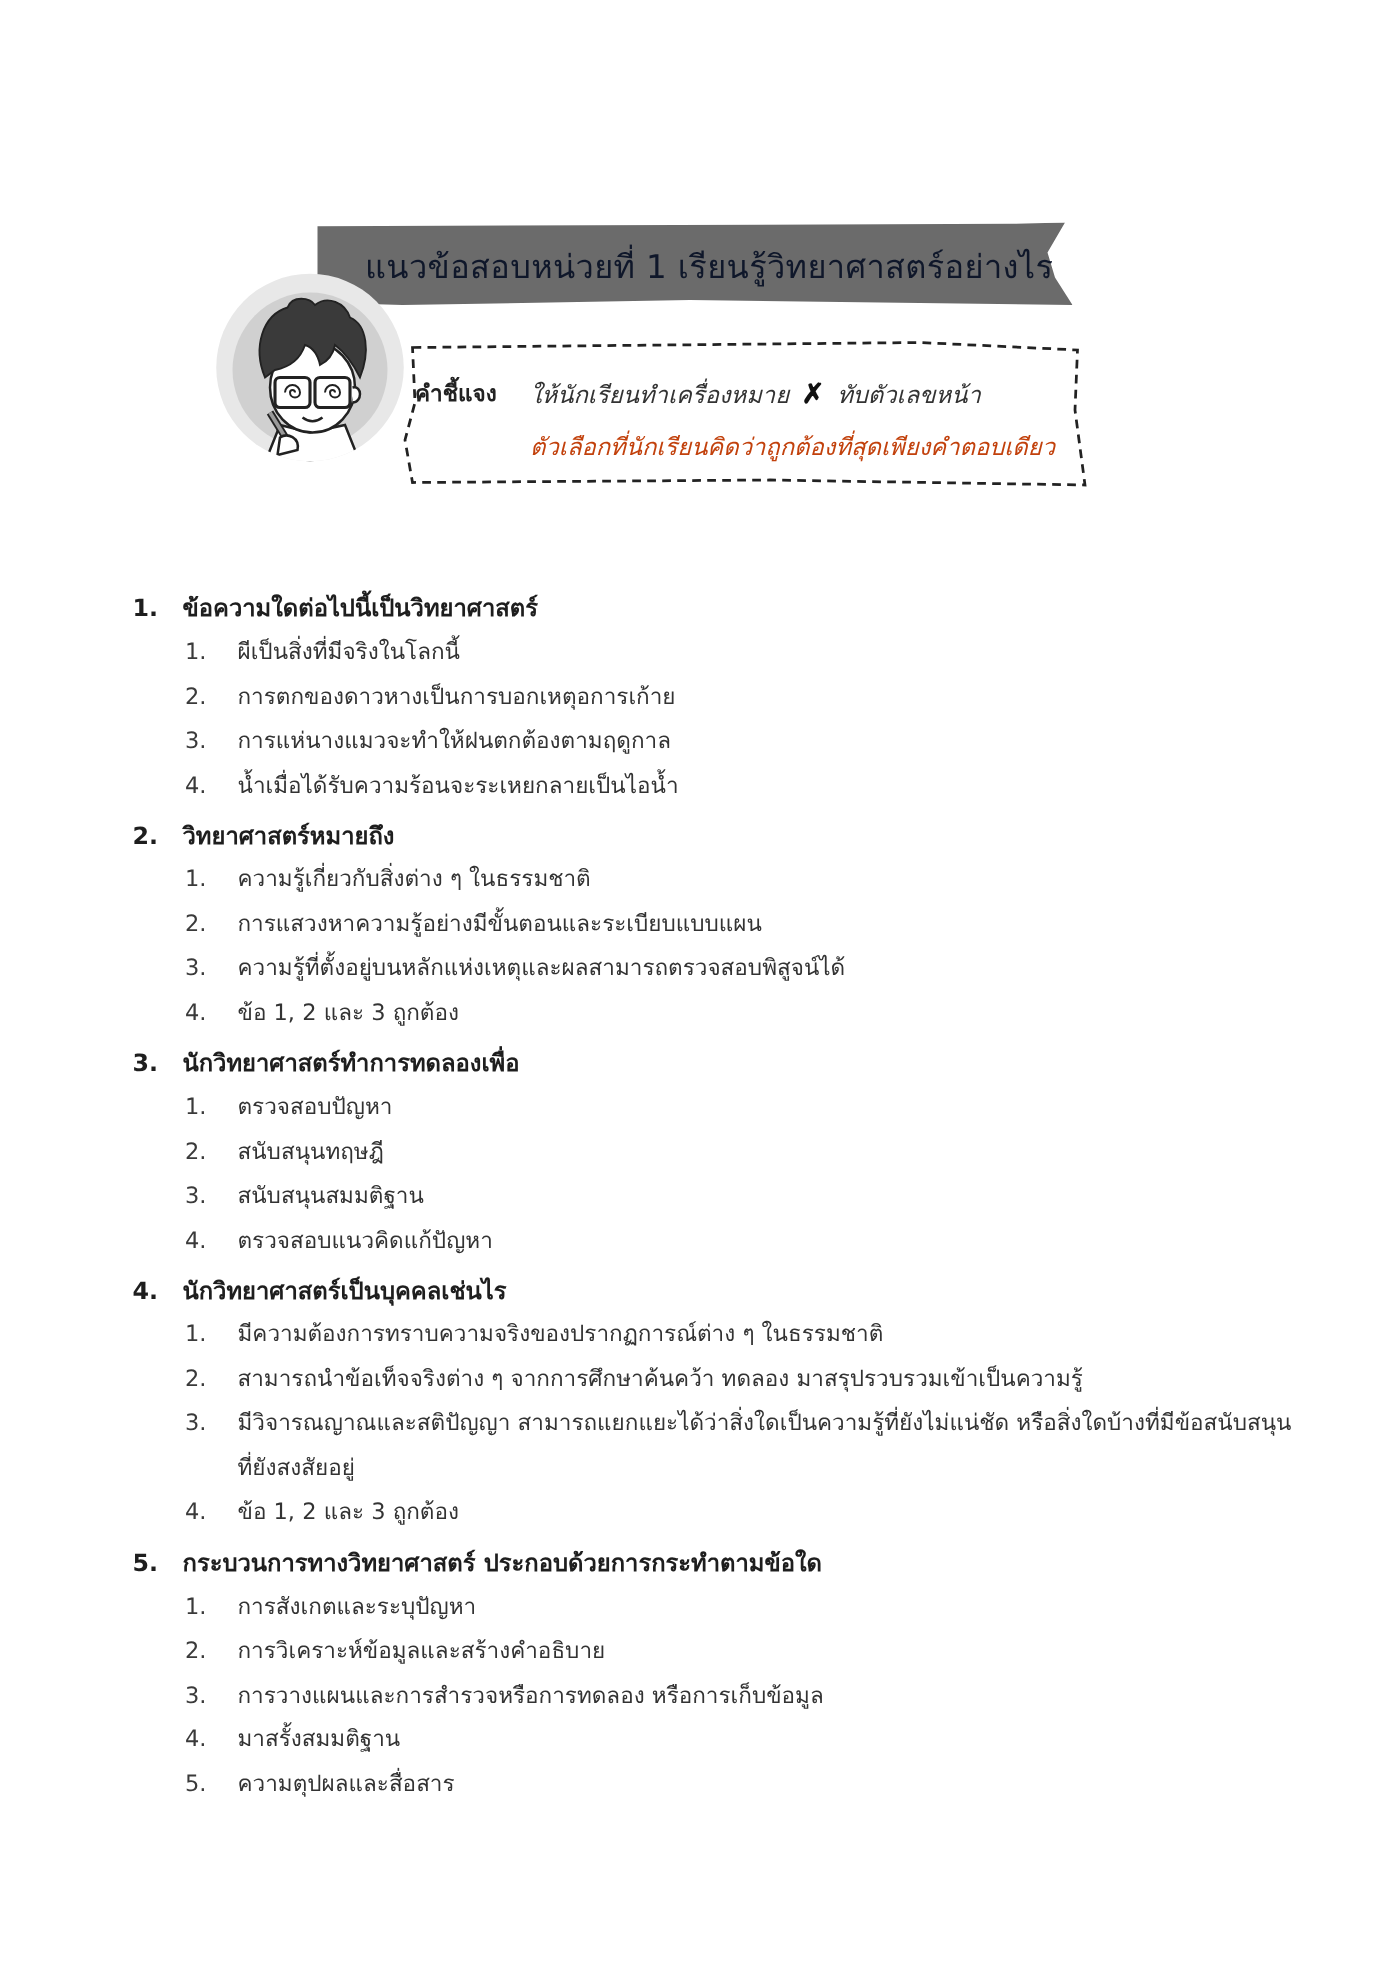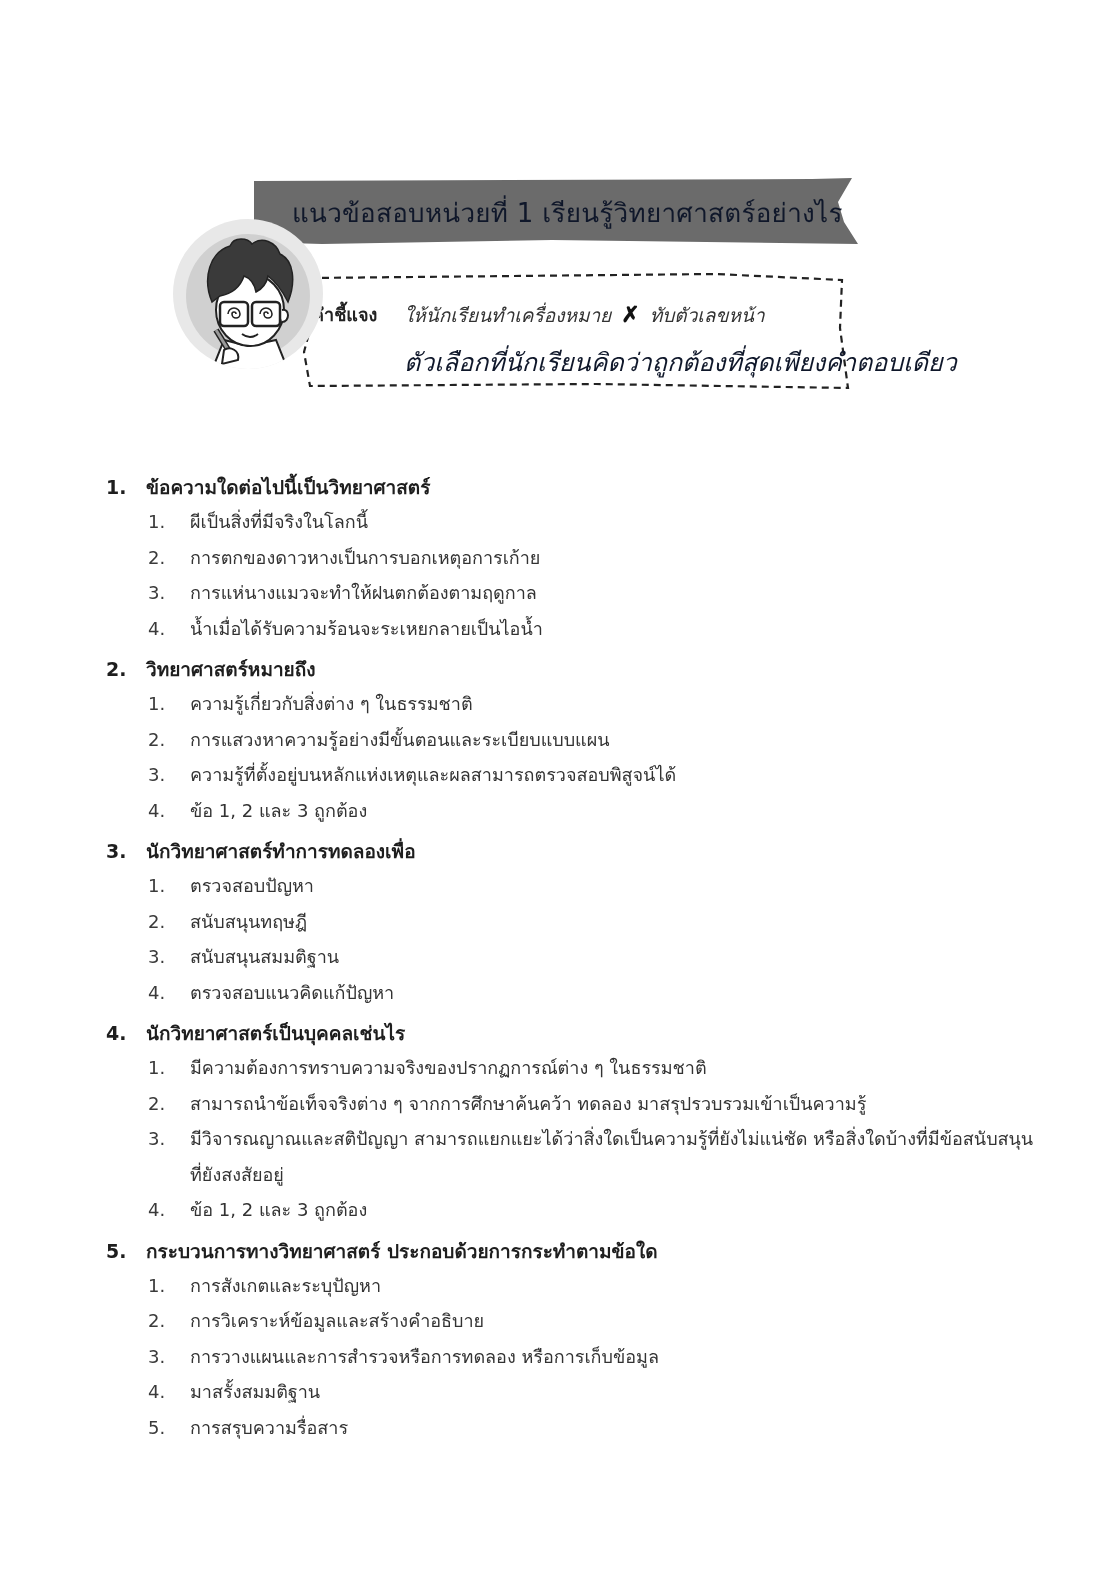--- a/index.html
+++ b/index.html
@@ -9,25 +9,25 @@
   
   .banner { position: absolute; left: 252px; top: 178px; width: 606px; height: 68px; }
   .banner svg { position: absolute; left: 0; top: 0; }
   .banner-title { position: absolute; left: 40px; top: 14px; font-size: 26px; color: #0f172a;
                   letter-spacing: 0.3px; white-space: nowrap; font-weight: normal; }
 
   
   .avatar { position: absolute; left: 172px; top: 218px; width: 152px; height: 152px; }
 
   
-  .instr { position: absolute; left: 296px; top: 268px; width: 560px; height: 126px; }
+  .instr { position: absolute; left: 316px; top: 268px; width: 560px; height: 126px; }
   .instr svg { position: absolute; left: 0; top: 0; }
   .instr-label { position: absolute; left: 16px; top: 32px; font-size: 18px; font-weight: bold; color: #222; white-space: nowrap; }
   .instr-line1 { position: absolute; left: 108px; top: 32px; font-size: 19px; font-style: italic; color: #333; white-space: nowrap; font-family: "DejaVu Serif", serif; }
-  .instr-line2 { position: absolute; left: 108px; top: 74px; font-size: 25px; font-style: italic; color: #0f172a; white-space: nowrap; font-family: "DejaVu Serif", serif; }
+  .instr-line2 { position: absolute; left: 108px; top: 74px; font-size: 19px; font-style: italic; color: #c2410c; white-space: nowrap; font-family: "DejaVu Serif", serif; }
   .xmark { font-style: normal; font-weight: bold; font-size: 22px; color: #111; margin: 0 10px; }
 
   
   .questions { position: absolute; left: 106px; top: 470px; width: 930px; }
   .q { margin-bottom: 6px; }
   .q-head { display: flex; align-items: baseline; font-size: 19px; font-weight: bold; color: #1e1e1e; height: 34px; line-height: 34px; }
   .q-num { width: 40px; flex: none; }
   .q-text { flex: 1; }
   .opt { display: flex; align-items: baseline; font-size: 18px; color: #333; line-height: 35.5px; }
   .opt-num { width: 42px; flex: none; margin-left: 42px; color: #3a3a3a; }
@@ -196,17 +196,17 @@
     <div class="opt">
         <span class="opt-num">3.</span>
         <span class="opt-text">การวางแผนและการสำรวจหรือการทดลอง หรือการเก็บข้อมูล</span>
       </div>
     <div class="opt">
         <span class="opt-num">4.</span>
         <span class="opt-text">มาสรั้งสมมติฐาน</span>
       </div>
     <div class="opt">
         <span class="opt-num">5.</span>
-        <span class="opt-text">การสรุบความรื่อสาร</span>
+        <span class="opt-text">ความตุปผลและสื่อสาร</span>
       </div>
   </div>
 
 </div>
 
 </body></html>

